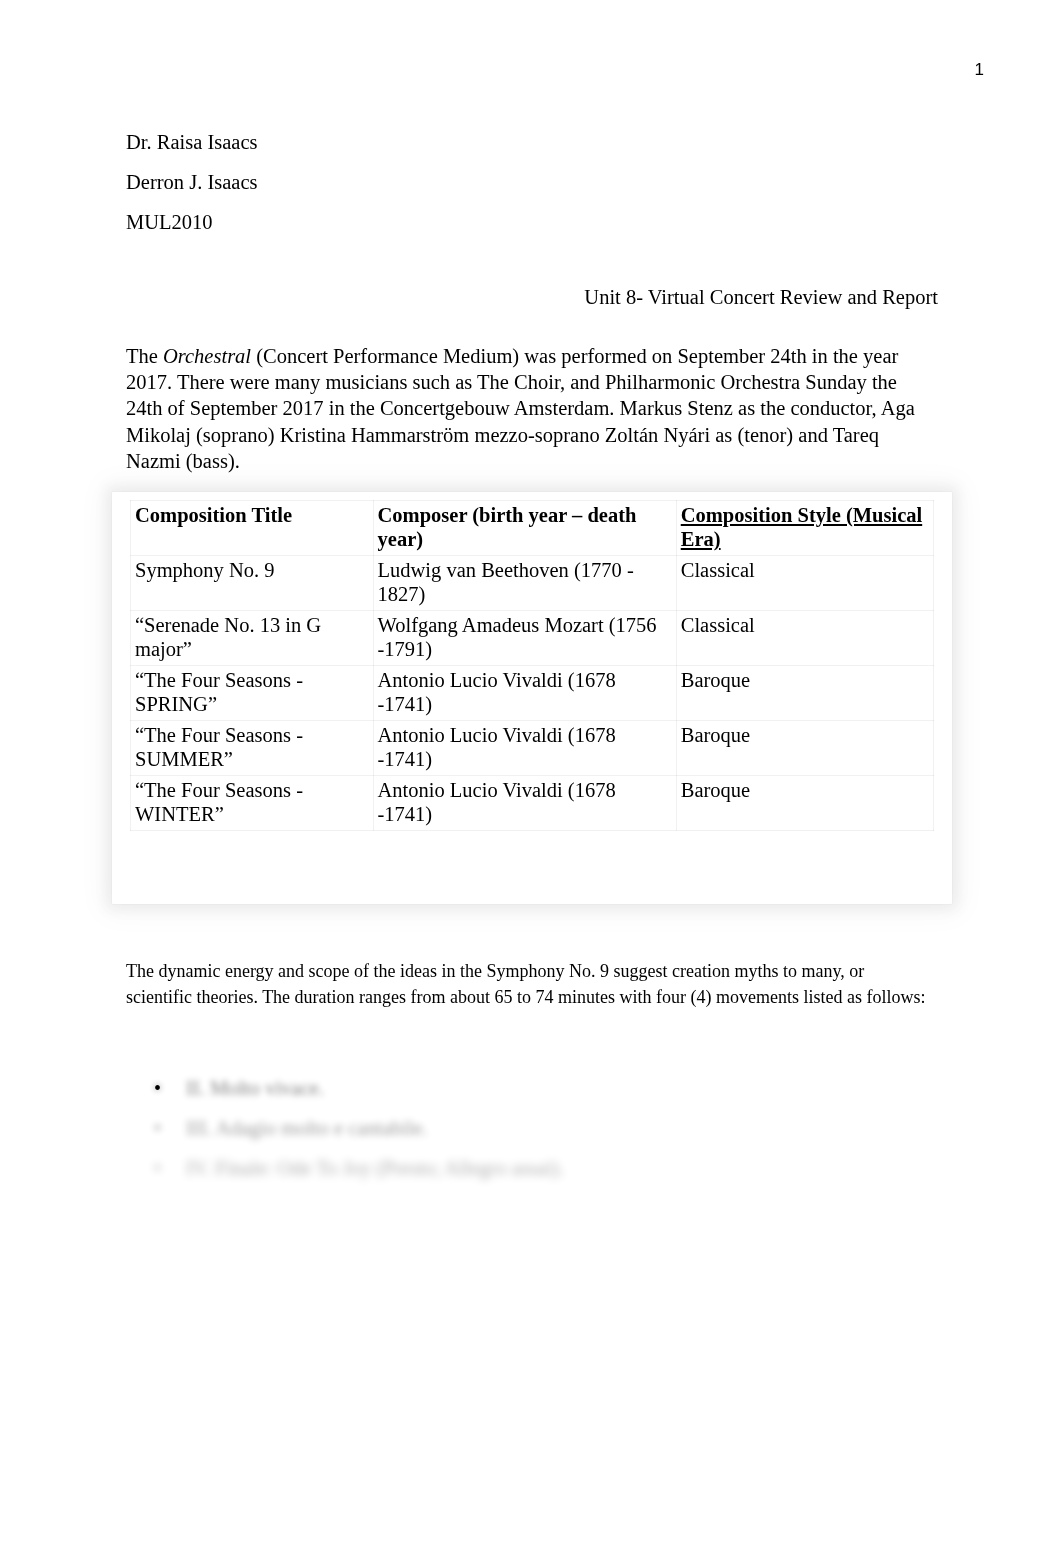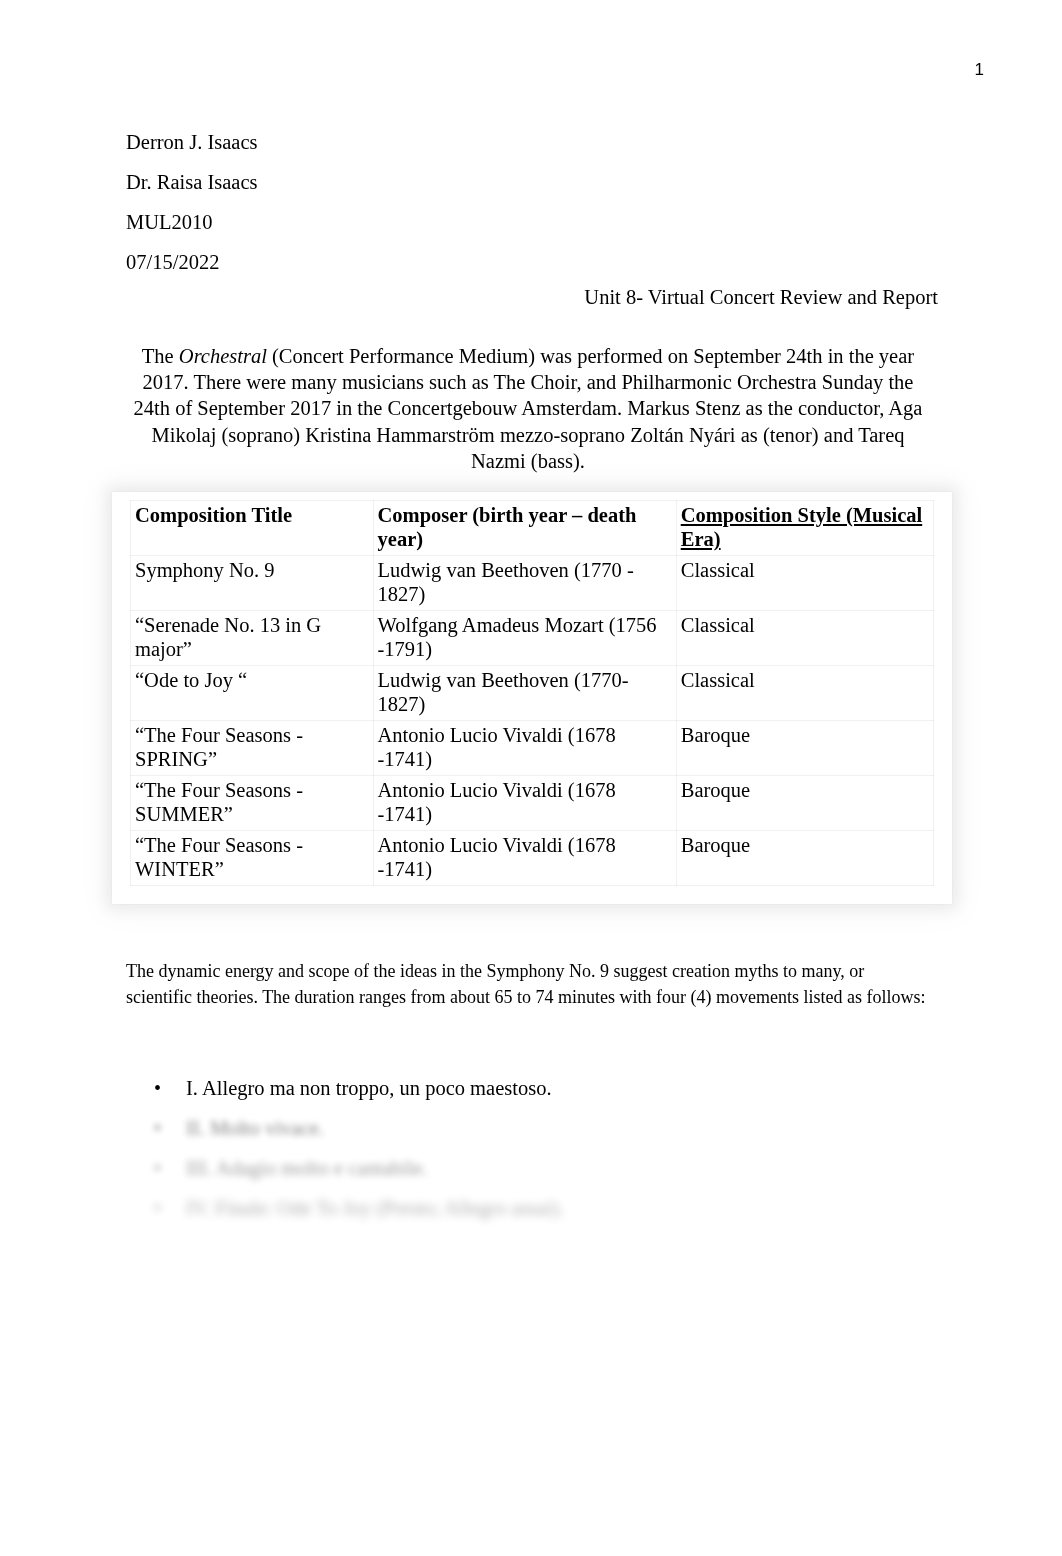--- a/index.html
+++ b/index.html
@@ -60,21 +60,21 @@
   }
 
   
   .intro-para {
     position: absolute;
     left: 126px;
     top: 322px;
     width: 804px;
     font-size: 20.5px;
     line-height: 26.4px;
-    text-align: center;
+    text-align: left;
   }
   .intro-para em { font-style: italic; }
 
   
   .table-wrap {
     position: absolute;
     left: 112px;
     top: 492px;
     width: 840px;
     height: 412px;
@@ -154,24 +154,23 @@
   .blur-3 { filter: blur(4.0px); opacity: 0.33; }
 </style>
 </head>
 <body>
 
 <div class="page">
 
   <div class="page-number">1</div>
 
   <div class="heading-block">
+    <div class="heading-line">Dr. Raisa Isaacs</div>
     <div class="heading-line">Derron J. Isaacs</div>
-    <div class="heading-line">Dr. Raisa Isaacs</div>
     <div class="heading-line">MUL2010</div>
-    <div class="heading-line">07/15/2022</div>
   </div>
 
   <div class="doc-title">Unit 8- Virtual Concert Review and Report</div>
 
   <p class="intro-para"><span>The </span><em>Orchestral</em><span> (Concert Performance Medium) was performed on September 24th in the year 2017. There were many musicians such as The Choir, and Philharmonic Orchestra Sunday the 24th of September 2017 in the Concertgebouw Amsterdam. Markus Stenz as the conductor, Aga Mikolaj (soprano) Kristina Hammarström mezzo-soprano Zoltán Nyári as (tenor) and Tareq Nazmi (bass).</span></p>
 
   <div class="table-wrap">
     <div class="table-blur-frame"></div>
     <table class="comp-table">
       <thead>
@@ -186,25 +185,20 @@
           <td>Symphony No. 9</td>
           <td>Ludwig van Beethoven (1770 - 1827)</td>
           <td>Classical</td>
         </tr>
         <tr>
           <td>“Serenade No. 13 in G major”</td>
           <td>Wolfgang Amadeus Mozart (1756 -1791)</td>
           <td>Classical</td>
         </tr>
         <tr>
-          <td>“Ode to Joy “</td>
-          <td>Ludwig van Beethoven (1770-1827)</td>
-          <td>Classical</td>
-        </tr>
-        <tr>
           <td>“The Four Seasons - SPRING”</td>
           <td>Antonio Lucio Vivaldi (1678 -1741)</td>
           <td>Baroque</td>
         </tr>
         <tr>
           <td>“The Four Seasons - SUMMER”</td>
           <td>Antonio Lucio Vivaldi (1678 -1741)</td>
           <td>Baroque</td>
         </tr>
         <tr>
@@ -214,21 +208,20 @@
         </tr>
       </tbody>
     </table>
   </div>
 
   <p class="body-para">The dynamic energy and scope of the ideas in the Symphony No. 9 suggest creation myths to many, or scientific theories. The duration ranges from about 65 to 74 minutes with four (4) movements listed as follows:</p>
 
   <ul class="movements">
     <li class="movement-item">
       <span class="movement-bullet">•</span>
-      <span>I. Allegro ma non troppo, un poco maestoso.</span>
     </li>
     <li class="movement-item blur-1">
       <span class="movement-bullet">•</span>
       <span>II. Molto vivace.</span>
     </li>
     <li class="movement-item blur-2">
       <span class="movement-bullet">•</span>
       <span>III. Adagio molto e cantabile.</span>
     </li>
     <li class="movement-item blur-3">

